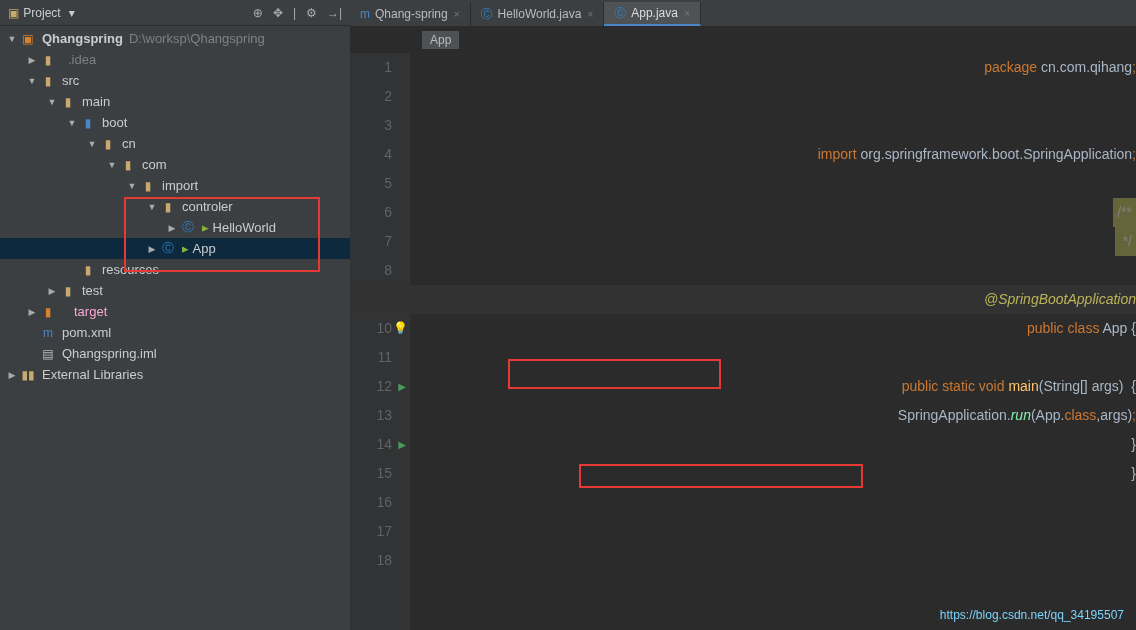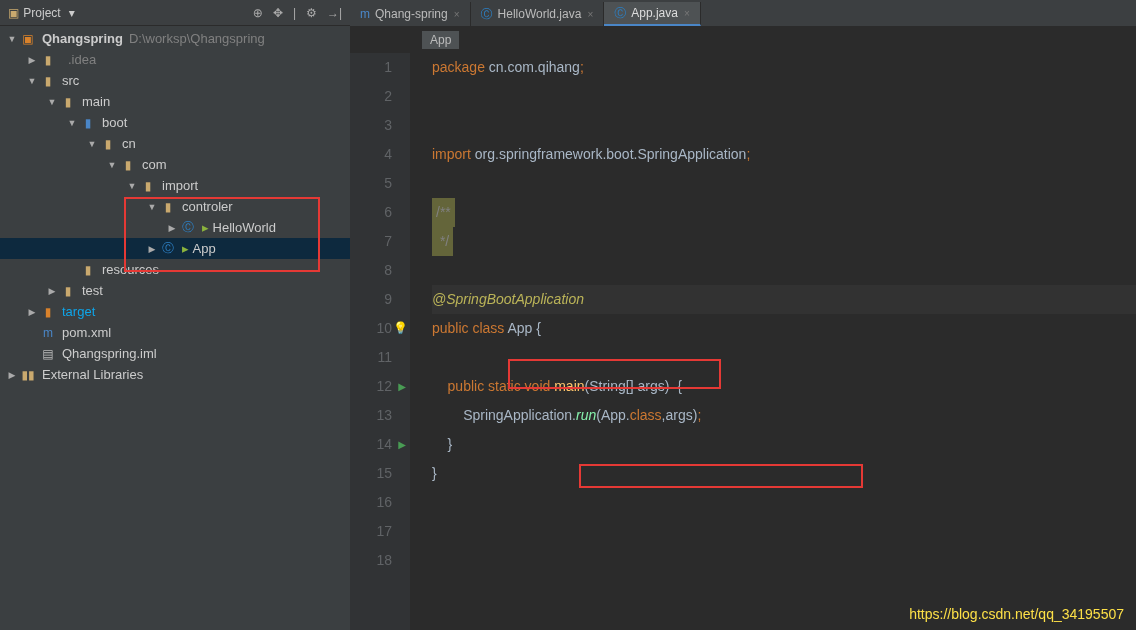--- a/index.html
+++ b/index.html
@@ -29,34 +29,34 @@
 .tabs { height:26px; background:#3c3f41; display:flex; align-items:flex-end; }
 .tab { height:24px; padding:0 10px; display:flex; align-items:center; font-size:12px; color:#bbb; cursor:pointer; border-right:1px solid #2b2b2b; }
 .tab.active { background:#4e5254; color:#ddd; border-bottom:2px solid #4a86c7; }
 .tab .close { margin-left:6px; color:#777; font-size:10px; }
 .breadcrumb { height:27px; display:flex; align-items:center; padding-left:72px; }
 .breadcrumb .crumb { background:#4e5254; font-size:12px; padding:2px 8px; color:#bbb; }
 .editor { flex:1; position:relative; font-family:"Consolas", monospace; font-size:14px; }
 .gutter { position:absolute; left:0; top:0; width:60px; height:100%; background:#313335; text-align:right; color:#606366; padding-right:18px; }
 .gutter .ln { height:29px; line-height:29px; position:relative; }
 .gutter .marker { position:absolute; right:-14px; color:#499c54; font-size:10px; }
-.code { margin-left:82px; padding-top:0; }
+.code { padding-top:0;text-align:right; }
 .code .line { height:29px; line-height:29px; white-space:pre; position:relative; }
 .code .line.hl { background:#323232;font-style:italic; }
 .kw { color:#cc7832; }
 .type { color:#a9b7c6; }
 .func { color:#ffc66d; }
 .anno { color:#bbb458; }
 .bold { font-weight:bold; }
 .imphl { background:#515b42; color:#a9b7c6; }
 .cmtblock { background:#64653a; display:inline-block; padding:0 4px; color:#808080; }
 .redbox-anno { position:absolute; border:2px solid #e53935; left:508px; top:359px; width:213px; height:30px; pointer-events:none; z-index:5; }
 .redbox-run  { position:absolute; border:2px solid #e53935; left:579px; top:464px; width:284px; height:24px; pointer-events:none; z-index:5; }
 .bulb { color:#e8c56a; font-size:12px; }
-.watermark { position:absolute; right:12px; bottom:8px; color:#fde047; font-size:14px; z-index:10; }
+.watermark { position:absolute; right:12px; bottom:8px; color:#7dd3fc; font-size:12px; z-index:10; }
 </style>
 </head>
 <body>
 
 <div class="ide">
 
   <div class="left-panel">
     <div class="panel-header">
       <div class="panel-header-left">
         <span class="folder-icon">▣</span>
@@ -136,21 +136,21 @@
         <span class="name">resources</span>
       </div>
       <div class="tree-row" style="padding-left:60px;">
         <span class="arrow" style="left:46px;">▶</span>
         <span class="icon folder-icon">▮</span>
         <span class="name">test</span>
       </div>
       <div class="tree-row" style="padding-left:40px;">
         <span class="arrow" style="left:26px;">▶</span>
         <span class="icon" style="color:#d9822b;">▮</span>
-        <span class="name" style="color:#0ea5e9;">target</span>
+        <span class="name" style="color:#f9a8d4;margin-left:12px;">target</span>
       </div>
       <div class="tree-row" style="padding-left:40px;">
         <span class="icon" style="color:#4a86c7;">m</span>
         <span class="name">pom.xml</span>
       </div>
       <div class="tree-row" style="padding-left:40px;">
         <span class="icon">▤</span>
         <span class="name">Qhangspring.iml</span>
       </div>
       <div class="tree-row" style="padding-left:20px;">

